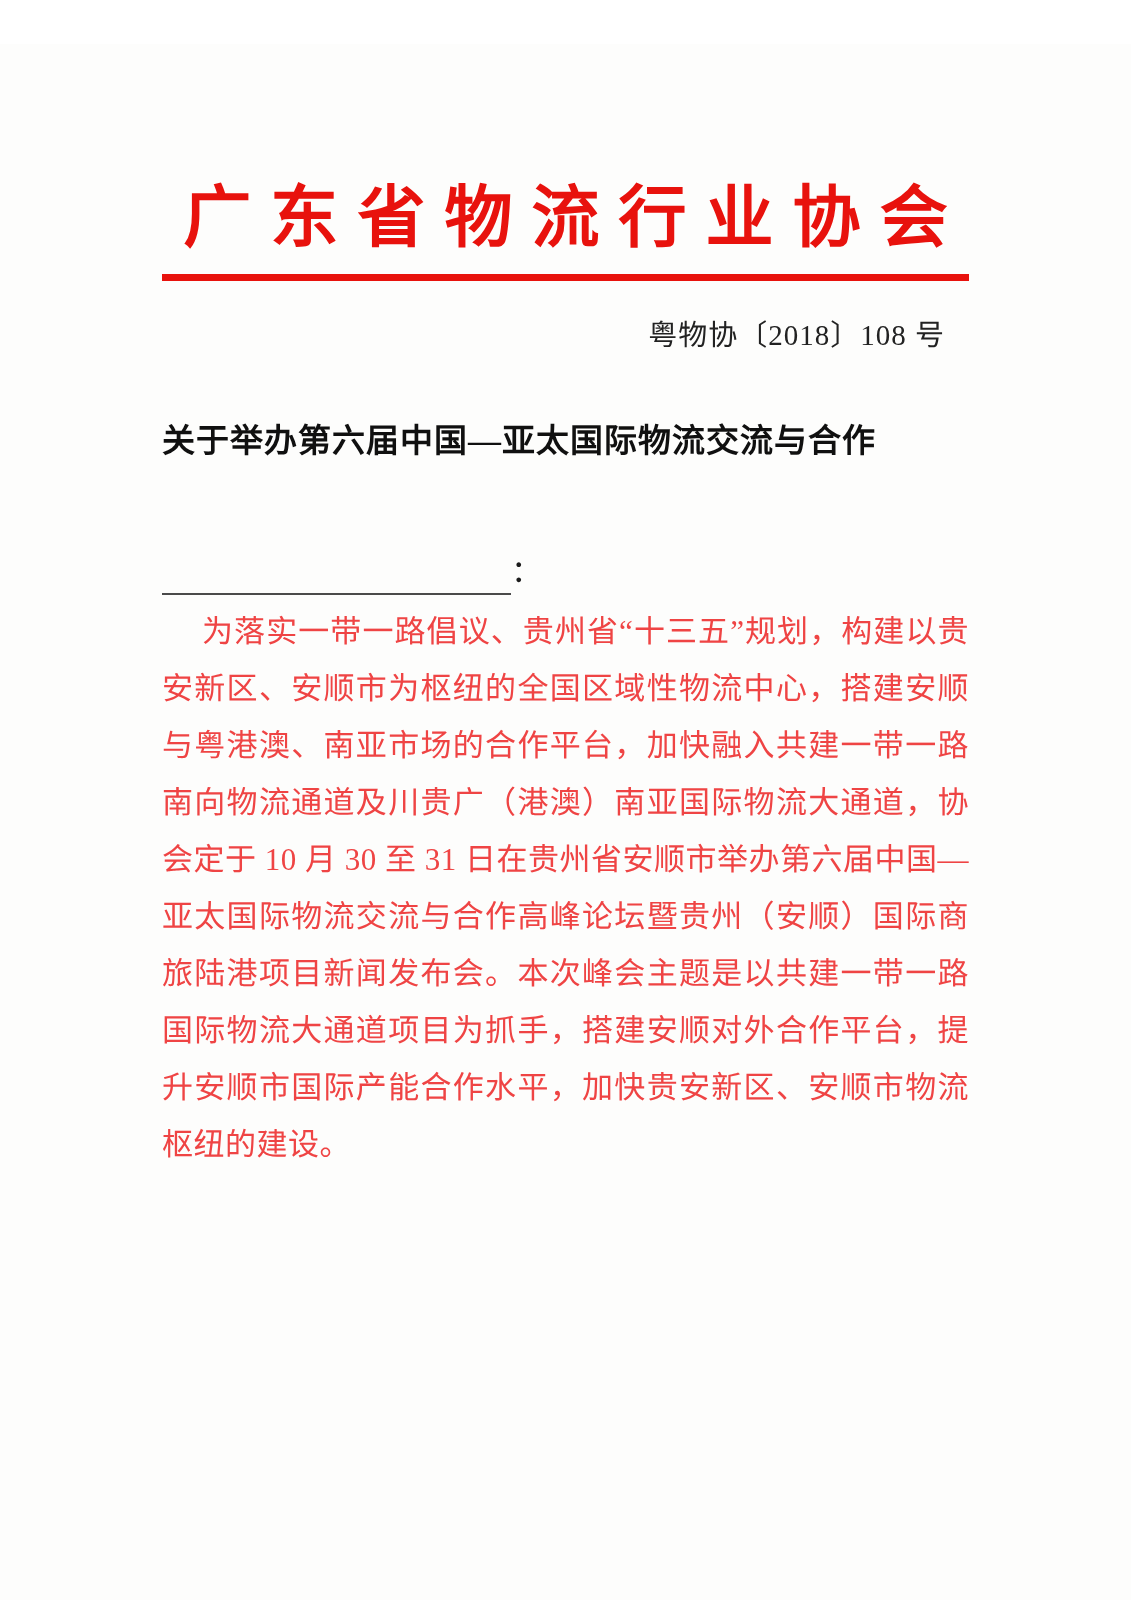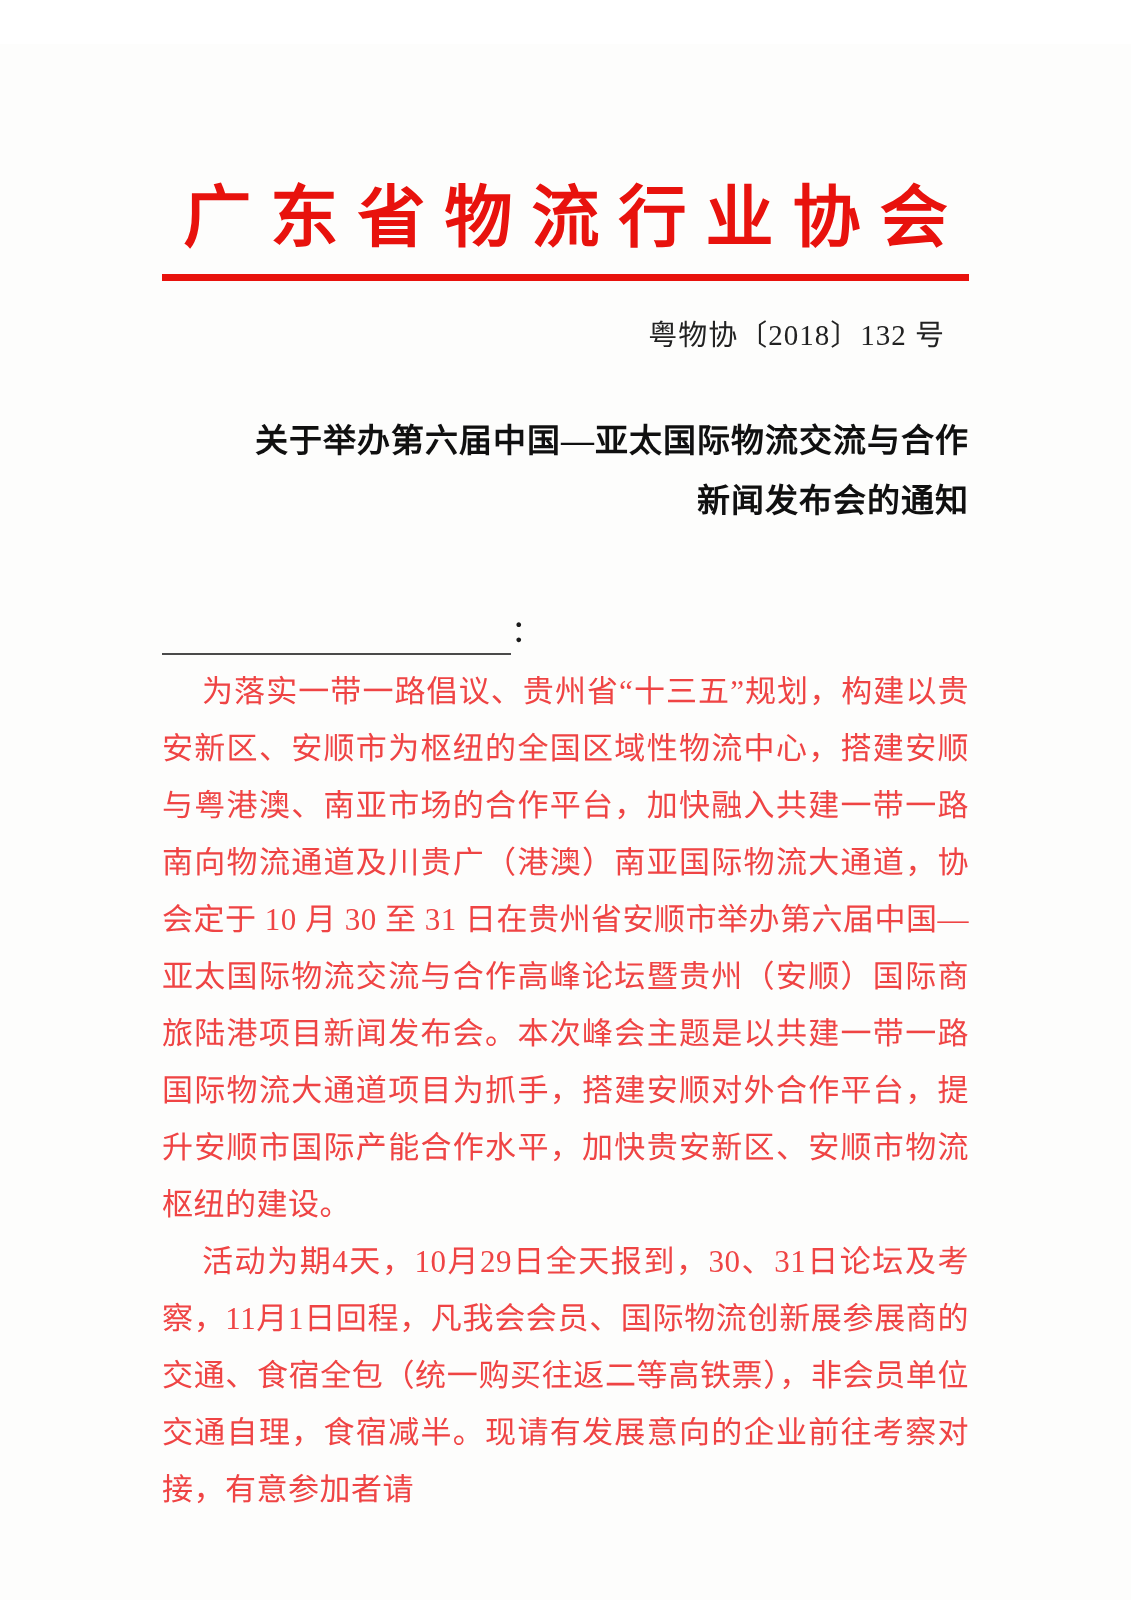--- a/index.html
+++ b/index.html
@@ -40,21 +40,21 @@
     text-align: right;
     padding-right: 24px;
     font-size: 29px;
     line-height: 40px;
     color: #222222;
     letter-spacing: 1px;
   }
   
   .doc-title {
     margin-top: 56px;
-    text-align: right;
+    text-align: left;
     font-weight: bold;
     font-size: 33px;
     color: #101010;
   }
   .doc-title .title-line {
     line-height: 60px;
     letter-spacing: 1px;
   }
   
   .salutation {
@@ -89,29 +89,27 @@
 </head>
 <body>
 
 <div class="page" style="background: rgb(253, 253, 252);">
 
   <div class="letterhead">
     <div class="org-name" style="color: rgb(232, 18, 13);">广东省物流行业协会</div>
     <div class="red-rule" style="border-top-color: rgb(232, 18, 13); border-bottom-color: rgb(232, 18, 13);"></div>
   </div>
 
-  <div class="doc-number">粤物协〔2018〕132 号</div>
+  <div class="doc-number">粤物协〔2018〕108 号</div>
 
   <div class="doc-title">
     <div class="title-line">关于举办第六届中国—亚太国际物流交流与合作</div>
-    <div class="title-line">新闻发布会的通知</div>
   </div>
 
   <div class="salutation">
     <span class="blank-underline"></span><span class="salutation-colon">：</span>
   </div>
 
   <div class="body-text">
     <p>为落实一带一路倡议、贵州省“十三五”规划，构建以贵安新区、安顺市为枢纽的全国区域性物流中心，搭建安顺与粤港澳、南亚市场的合作平台，加快融入共建一带一路南向物流通道及川贵广（港澳）南亚国际物流大通道，协会定于 10 月 30 至 31 日在贵州省安顺市举办第六届中国—亚太国际物流交流与合作高峰论坛暨贵州（安顺）国际商旅陆港项目新闻发布会。本次峰会主题是以共建一带一路国际物流大通道项目为抓手，搭建安顺对外合作平台，提升安顺市国际产能合作水平，加快贵安新区、安顺市物流枢纽的建设。</p>
-    <p>活动为期4天，10月29日全天报到，30、31日论坛及考察，11月1日回程，凡我会会员、国际物流创新展参展商的交通、食宿全包（统一购买往返二等高铁票），非会员单位交通自理，食宿减半。现请有发展意向的企业前往考察对接，有意参加者请</p>
   </div>
 
 </div>
 
 </body></html>

